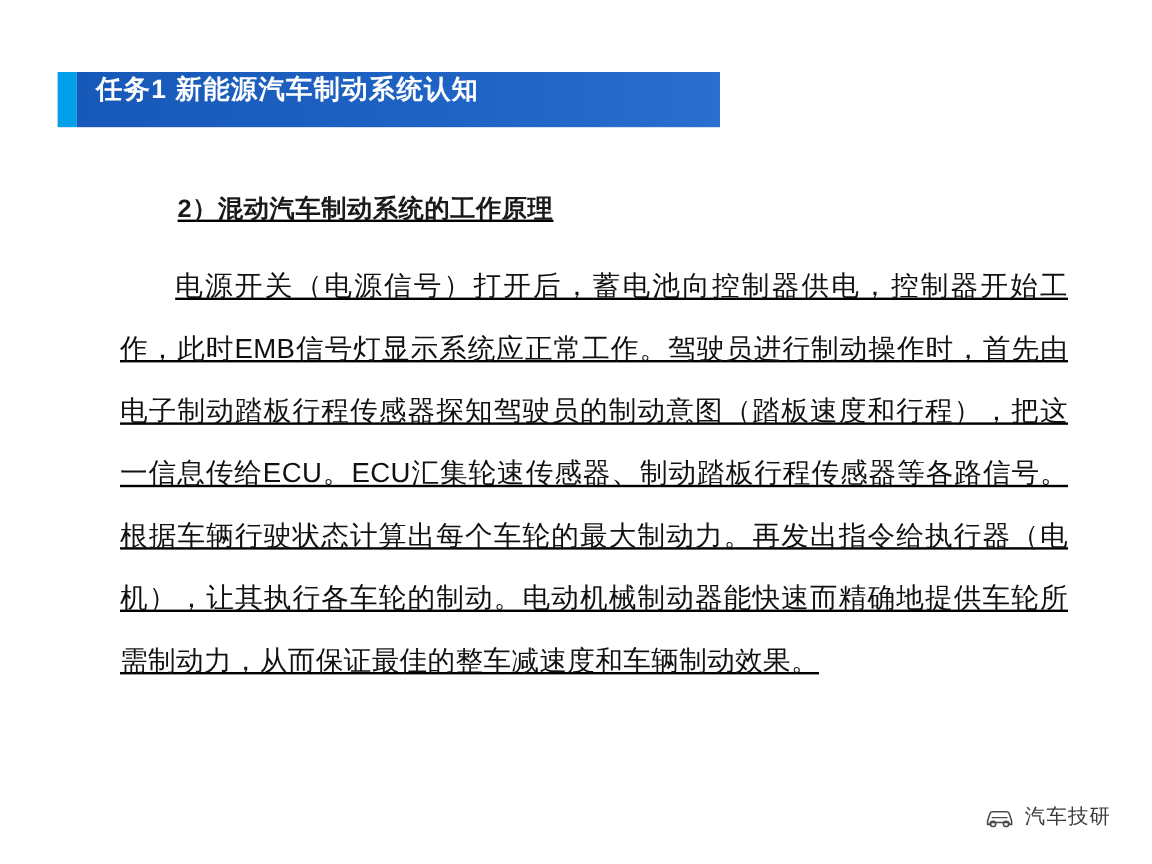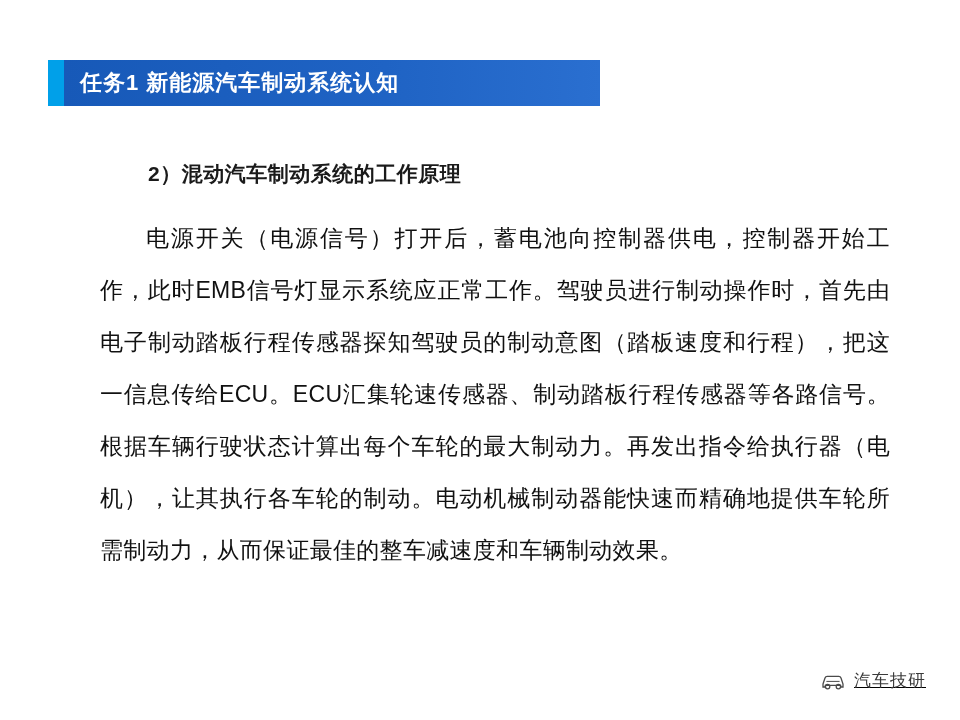--- a/index.html
+++ b/index.html
@@ -37,37 +37,38 @@
     height: 46px;
     background: #00a0e9;
     flex: 0 0 auto;
   }
   .title-body {
     flex: 1 1 auto;
     height: 46px;
     background: #1f5fbf;
     background: linear-gradient(to right, #1759b8 0%, #1f63c4 60%, #2a6fd0 100%);
     display: flex;
-    align-items: center;
+    align-items: flex-start;
   }
   .title-text {
     color: #ffffff;
     font-size: 22px;
     font-weight: bold;
     letter-spacing: 1px;
     padding-left: 16px;
     white-space: nowrap;
   }
 
   
   .content {
     position: absolute;
     left: 100px;
     top: 160px;
     width: 790px;
+    text-decoration: underline;
   }
   .sub-heading {
     font-size: 21px;
     font-weight: bold;
     color: #1a1a1a;
     margin: 0 0 24px 48px;
     letter-spacing: 0.5px;
   }
   .body-paragraph {
     font-size: 23px;
@@ -81,21 +82,20 @@
   }
 
   
   .watermark {
     position: absolute;
     right: 34px;
     bottom: 28px;
     display: flex;
     align-items: center;
     gap: 8px;
-    text-decoration: underline;
   }
   .wm-logo {
     width: 26px;
     height: 22px;
     position: relative;
   }
   .wm-text {
     font-size: 17px;
     color: #3a3a3a;
     letter-spacing: 1px;

